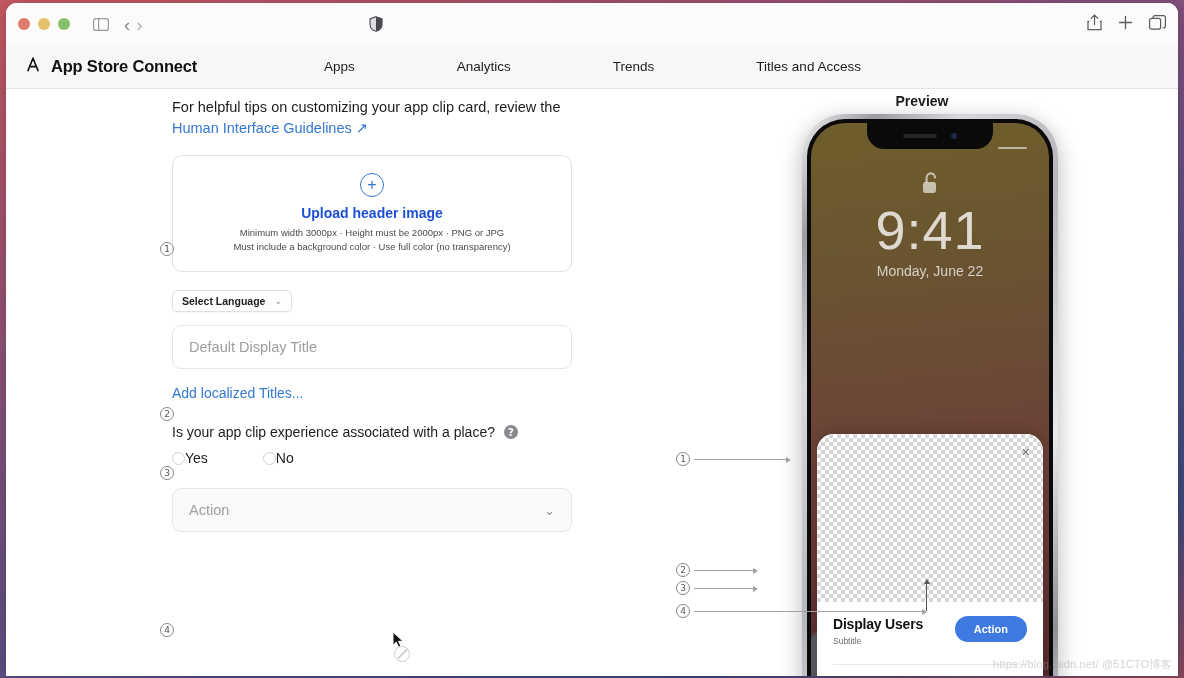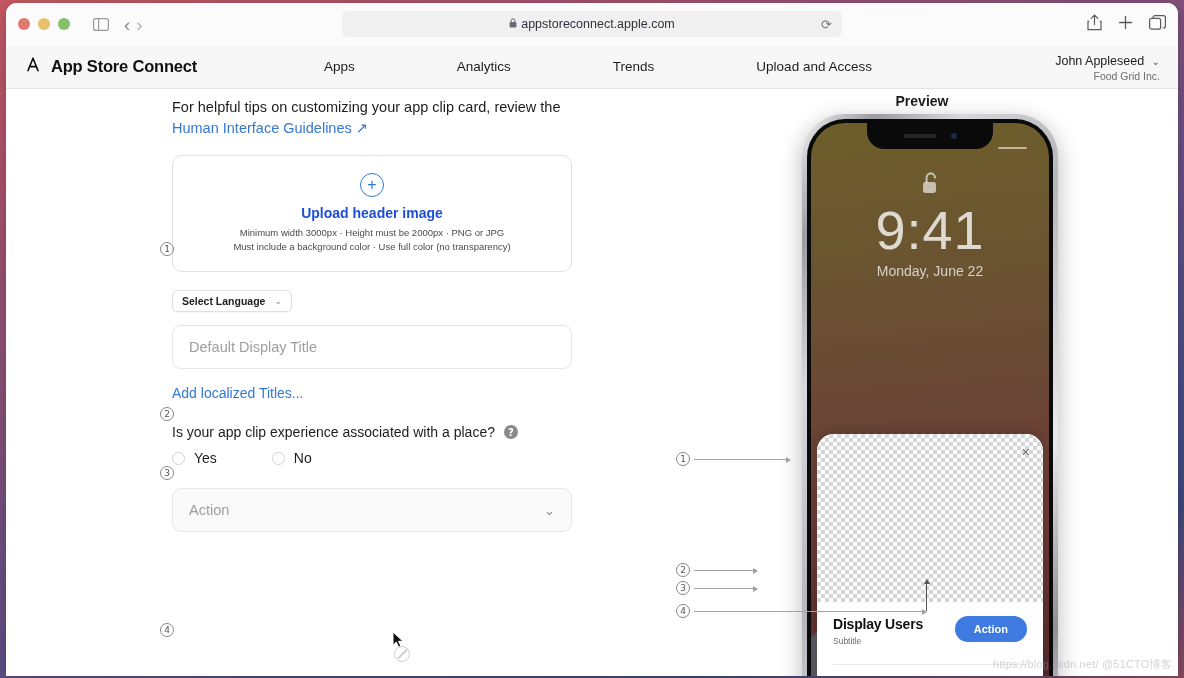--- a/index.html
+++ b/index.html
@@ -184,21 +184,21 @@
     display: flex; align-items: center; gap: 9px;
   }
   .help-circle {
     width: 14px; height: 14px; border-radius: 50%;
     background: #8a8a8e; color: #fff;
     font-size: 10px; font-weight: 700;
     display: flex; align-items: center; justify-content: center;
     font-family: "DejaVu Sans", sans-serif;
   }
   .radios { margin-top: 10px; display: flex; align-items: center; gap: 0; }
-  .radio-opt { display: flex; align-items: center; gap: 9px; }
+  .radio-opt { display: flex; align-items: center; }
   .radio-opt + .radio-opt { margin-left: 55px; }
   .radio {
     width: 13px; height: 13px; border-radius: 50%;
     border: 1px solid #d2d2d6; background: #fff;
   }
   .radio-lbl { font-size: 14px; color: #1d1d1f; }
 
   .selectfield {
     margin-top: 22px;
     width: 400px; height: 44px;
@@ -419,30 +419,20 @@
     </div>
 
     <div class="tb-icon shield">
       <svg width="14" height="16" viewBox="0 0 14 16">
           <path d="M7 .7 13 3v5.2c0 3.6-2.5 6.1-6 7.1-3.5-1-6-3.5-6-7.1V3z" fill="#dcdce0"></path>
           <path d="M7 .7 13 3v5.2c0 3.6-2.5 6.1-6 7.1z" fill="#4a4a50"></path>
           <path d="M7 .7 13 3v5.2c0 3.6-2.5 6.1-6 7.1-3.5-1-6-3.5-6-7.1V3z" fill="none" stroke="#4a4a50" stroke-width="1.1"></path>
         </svg>
     </div>
 
-    <div class="addressbar">
-      <span class="lock-glyph">
-        <svg width="8" height="10" viewBox="0 0 8 10">
-            <rect x="0.6" y="4" width="6.8" height="5.4" rx="1.2" fill="#6a6a70"></rect>
-            <path d="M2.1 4V2.7a1.9 1.9 0 0 1 3.8 0V4" fill="none" stroke="#6a6a70" stroke-width="1"></path>
-          </svg>
-      </span>
-      <span>appstoreconnect.apple.com</span>
-      <span class="reload">⟳</span>
-    </div>
 
     <div class="tb-right">
       <span>
         <svg width="15" height="17" viewBox="0 0 15 17">
             <path d="M7.5 1.2v9.4M4.2 4.3 7.5 1l3.3 3.3" fill="none" stroke="#5a5a60" stroke-width="1.2" stroke-linecap="round"></path>
             <path d="M2.2 7.4H1v8.2h13V7.4h-1.2" fill="none" stroke="#5a5a60" stroke-width="1.2"></path>
           </svg>
       </span>
       <span>
         <svg width="15" height="15" viewBox="0 0 15 15">
@@ -466,30 +456,23 @@
             <path d="M9 2.2 4 14.6M9 2.2l5 12.4M5.6 10.6h6.8" fill="none" stroke="#111" stroke-width="1.6" stroke-linecap="round"></path>
           </svg>
       </span>
       <span class="brand-text">App Store Connect</span>
     </div>
 
     <div class="navlinks">
       <a class="navlink">Apps</a>
       <a class="navlink">Analytics</a>
       <a class="navlink">Trends</a>
-      <a class="navlink">Upload and Access</a>
-    </div>
-
-    <div class="account">
-      <div>
-        <span class="acct-name">John Appleseed</span>
-        <span class="acct-chev">⌄</span>
-      </div>
-      <div class="acct-org">Food Grid Inc.</div>
-    </div>
+      <a class="navlink">Titles and Access</a>
+    </div>
+
   </div>
 
   <div class="page">
 
     <div class="left-col">
 
       <div class="tipline">
         <span>For helpful tips on customizing your app clip card, review the</span><br>
         <a class="link"><span>Human Interface Guidelines</span> <span>↗</span></a>
       </div>

